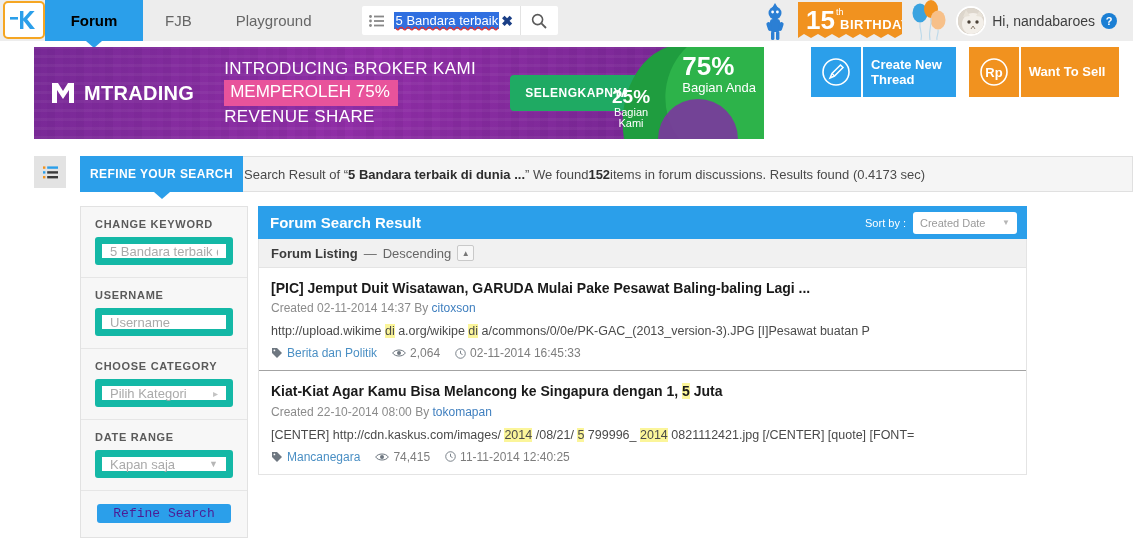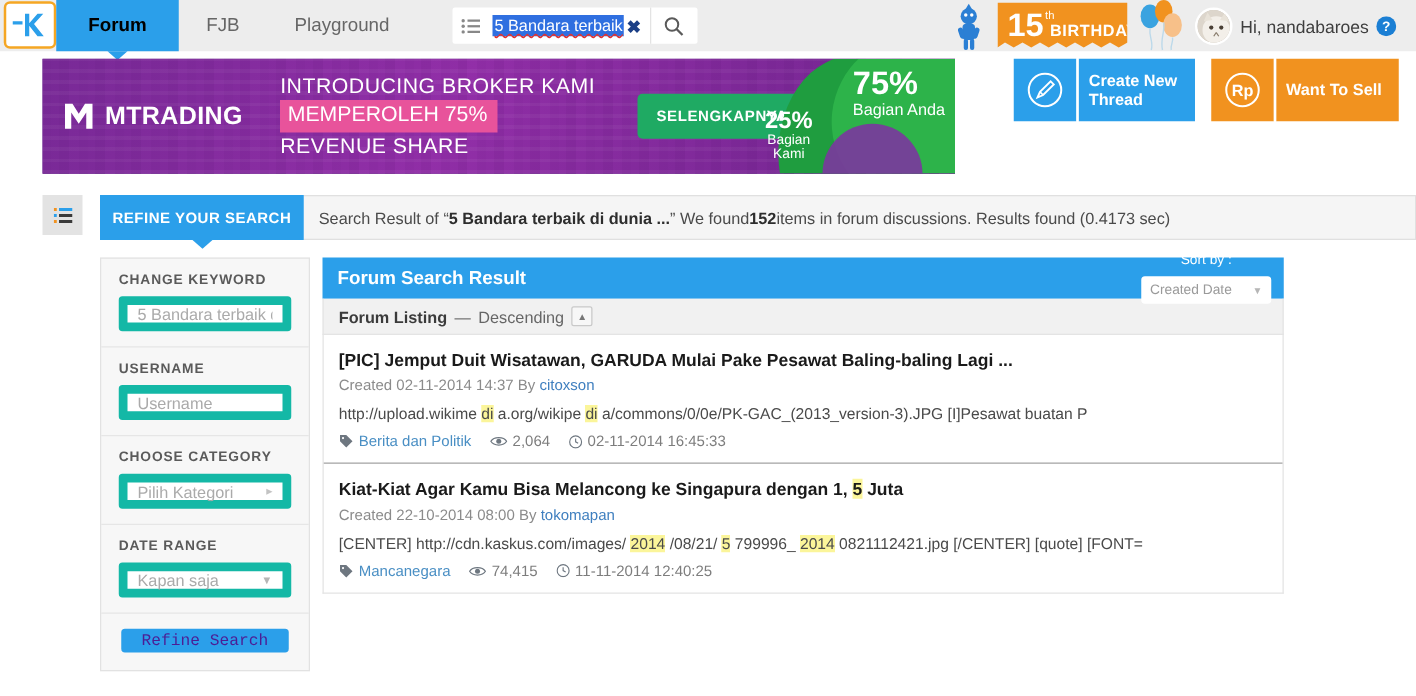--- a/index.html
+++ b/index.html
@@ -244,21 +244,21 @@
     border-left: 8px solid transparent;
     border-right: 8px solid transparent;
     border-top: 7px solid #2b9fea;
   }
   .resultinfo {
     flex: 1;
     background: #f5f5f5;
     border: 1px solid #e0e0e0;
     border-left: none;
     display: flex; align-items: center;
-    padding-left: 12px;
+    padding-left: 1px;
     font-size: 13px; color: #4a4a4a;
   }
   .resultinfo b { color: #2d2d2d; }
 
   
   .body {
     display: flex;
     padding-left: 80px;
     margin-top: 14px;
     gap: 10px;
@@ -309,21 +309,21 @@
 
   .results { flex: 1; margin-right: 106px; }
   .res-head {
     background: #2b9fea;
     height: 33px;
     display: flex; align-items: center;
     padding: 0 10px 0 12px;
     color: #ffffff;
   }
   .res-title { font-size: 15px; font-weight: bold; }
-  .sortwrap { margin-left: auto; display: flex; align-items: center; gap: 7px; flex-direction: column; }
+  .sortwrap { margin-left: auto; display: flex; align-items: center; gap: 7px; }
   .sortlabel { font-size: 11px; }
   .sortsel {
     background: #ffffff;
     border-radius: 3px;
     height: 22px;
     width: 104px;
     display: flex; align-items: center;
     padding: 0 7px;
     font-size: 11px; color: #9a9a9a;
     position: relative;

